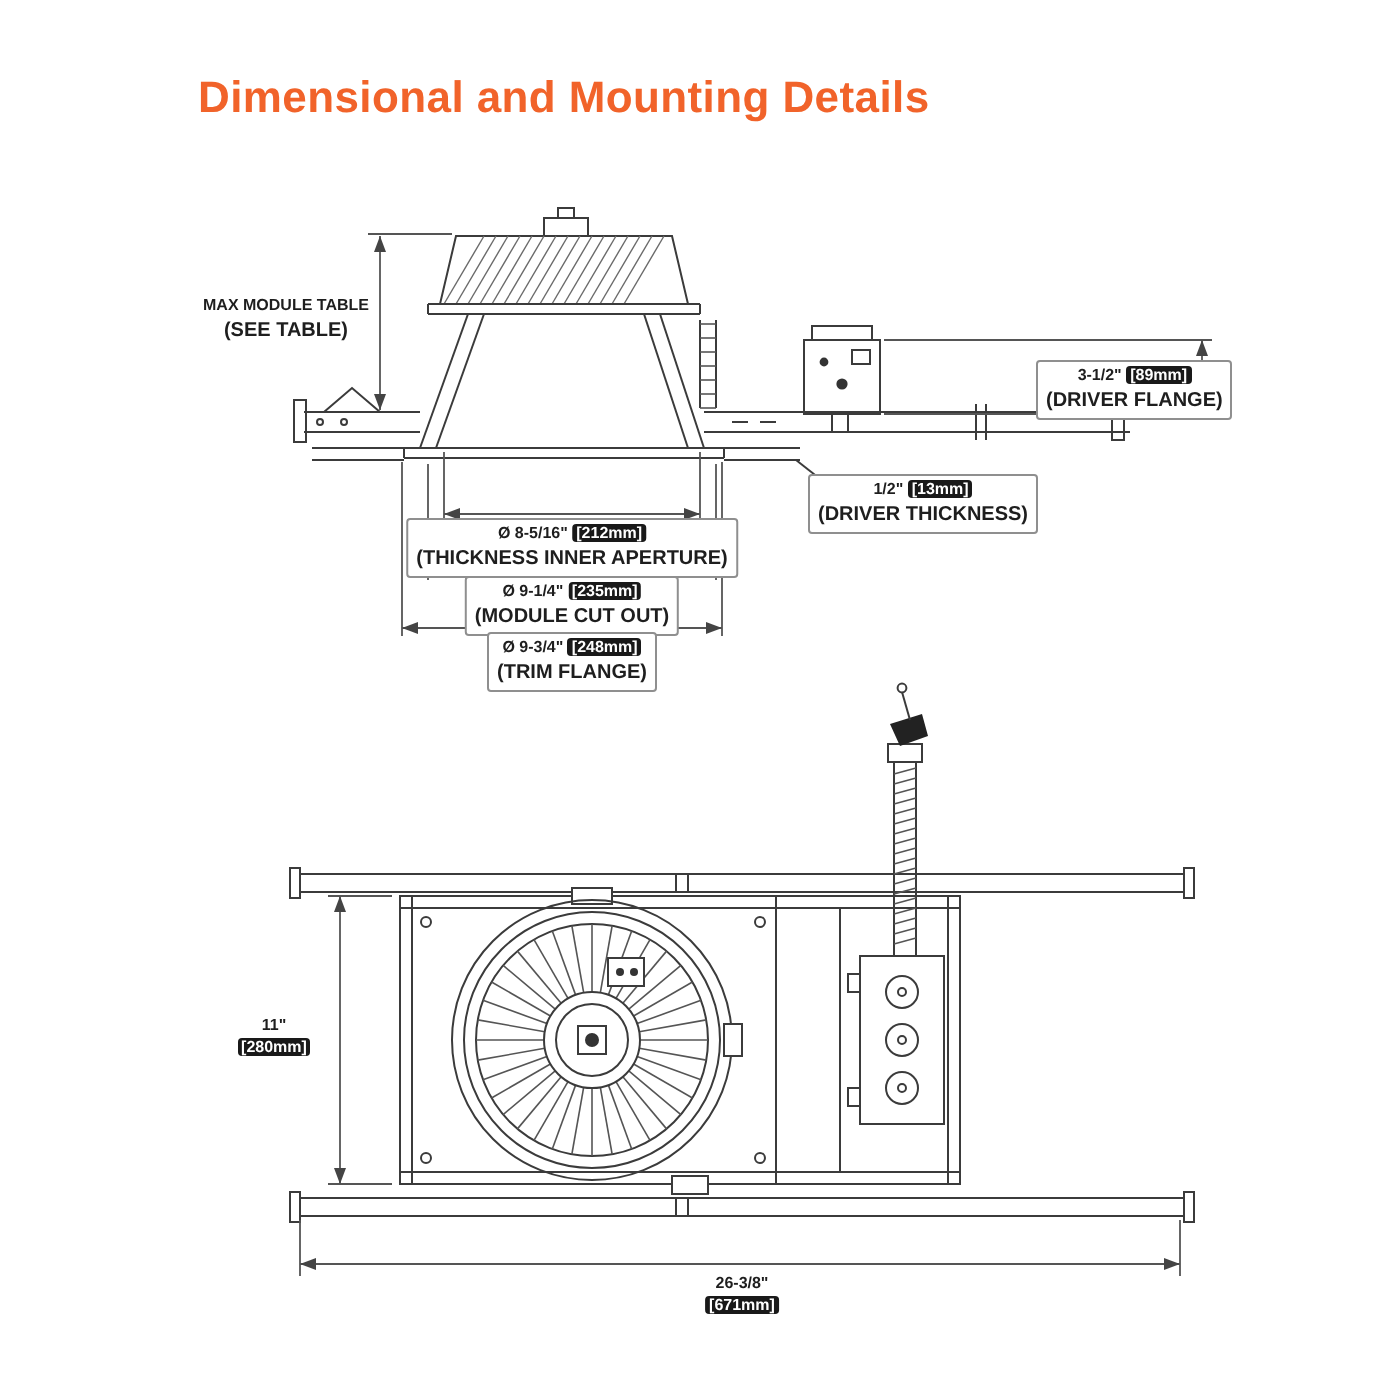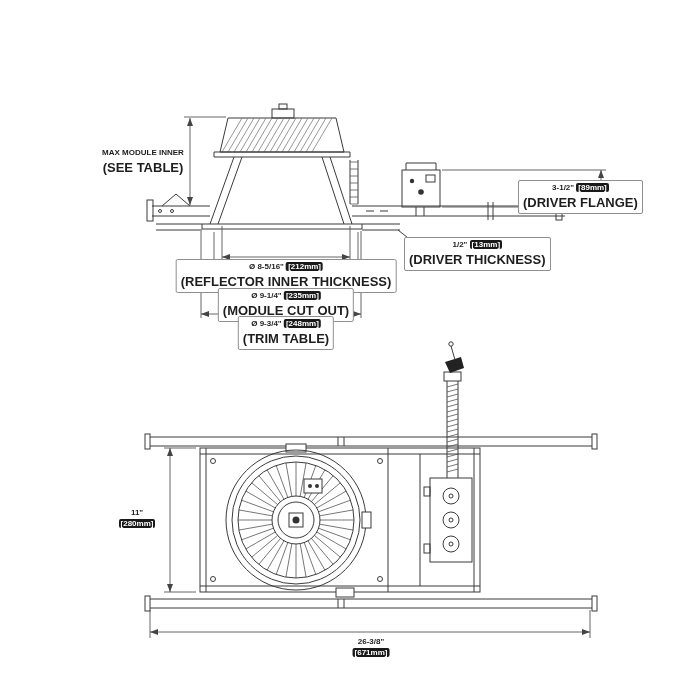--- a/index.html
+++ b/index.html
@@ -4,21 +4,21 @@
 <style>
   html,body{margin:0;padding:0}
   body{width:700px;height:700px;background:#ffffff;position:relative;overflow:hidden;
        font-family:"Liberation Sans",sans-serif;}
   .stage{position:absolute;inset:0}
   svg{position:absolute;left:0;top:0}
   .title{position:absolute;left:99px;top:36px;font-size:22px;font-weight:700;
          color:var(--accent,#F1632A);letter-spacing:.2px}
   .lbl{position:absolute;font-size:8px;font-weight:700;color:#1e1e1e;text-align:center;
        line-height:1.35;white-space:nowrap;z-index:3}
-  .lbl .cap{font-size:13px}
+  .lbl .cap{font-size:10px}
   .boxed{border:1px solid #8f8f8f;background:#fff;padding:2px 4px;border-radius:2px}
   .chip{background:var(--chip,#191919);color:#fff;padding:0 2px;border-radius:2px}
   .cx{transform:translateX(-50%)}
 </style>
 </head>
 <body>
 
 <div class="stage">
 
   <svg width="700" height="700" viewBox="0 0 700 700">
@@ -259,49 +259,50 @@
         <polygon points="358,286 350,283 350,289"></polygon>
         <polygon points="201,314 209,311 209,317"></polygon>
         <polygon points="361,314 353,311 353,317"></polygon>
         <polygon points="170,448 167,456 173,456"></polygon>
         <polygon points="170,592 167,584 173,584"></polygon>
         <polygon points="150,632 158,629 158,635"></polygon>
         <polygon points="590,632 582,629 582,635"></polygon>
       </g>
   </svg>
 
+  <div class="title">Dimensional and Mounting Details</div>
 
   <div class="lbl" style="left:99px;top:148px;width:88px">
-    <div>MAX MODULE INNER</div>
+    <div>MAX MODULE TABLE</div>
     <div class="cap">(SEE TABLE)</div>
   </div>
 
   <div class="lbl boxed" style="left:518px;top:180px">
     <div><span>3-1/2"</span> <span class="chip">[89mm]</span></div>
     <div class="cap">(DRIVER FLANGE)</div>
   </div>
 
   <div class="lbl boxed" style="left:404px;top:237px">
     <div><span>1/2"</span> <span class="chip">[13mm]</span></div>
     <div class="cap">(DRIVER THICKNESS)</div>
   </div>
 
   <div class="lbl boxed cx" style="left:286px;top:259px">
     <div><span>Ø 8-5/16"</span> <span class="chip">[212mm]</span></div>
-    <div class="cap">(REFLECTOR INNER THICKNESS)</div>
+    <div class="cap">(THICKNESS INNER APERTURE)</div>
   </div>
 
   <div class="lbl boxed cx" style="left:286px;top:288px">
     <div><span>Ø 9-1/4"</span> <span class="chip">[235mm]</span></div>
     <div class="cap">(MODULE CUT OUT)</div>
   </div>
 
   <div class="lbl boxed cx" style="left:286px;top:316px">
     <div><span>Ø 9-3/4"</span> <span class="chip">[248mm]</span></div>
-    <div class="cap">(TRIM TABLE)</div>
+    <div class="cap">(TRIM FLANGE)</div>
   </div>
 
   <div class="lbl" style="left:112px;top:508px;width:50px">
     <div>11"</div>
     <div><span class="chip">[280mm]</span></div>
   </div>
 
   <div class="lbl cx" style="left:371px;top:637px">
     <div>26-3/8"</div>
     <div><span class="chip">[671mm]</span></div>

